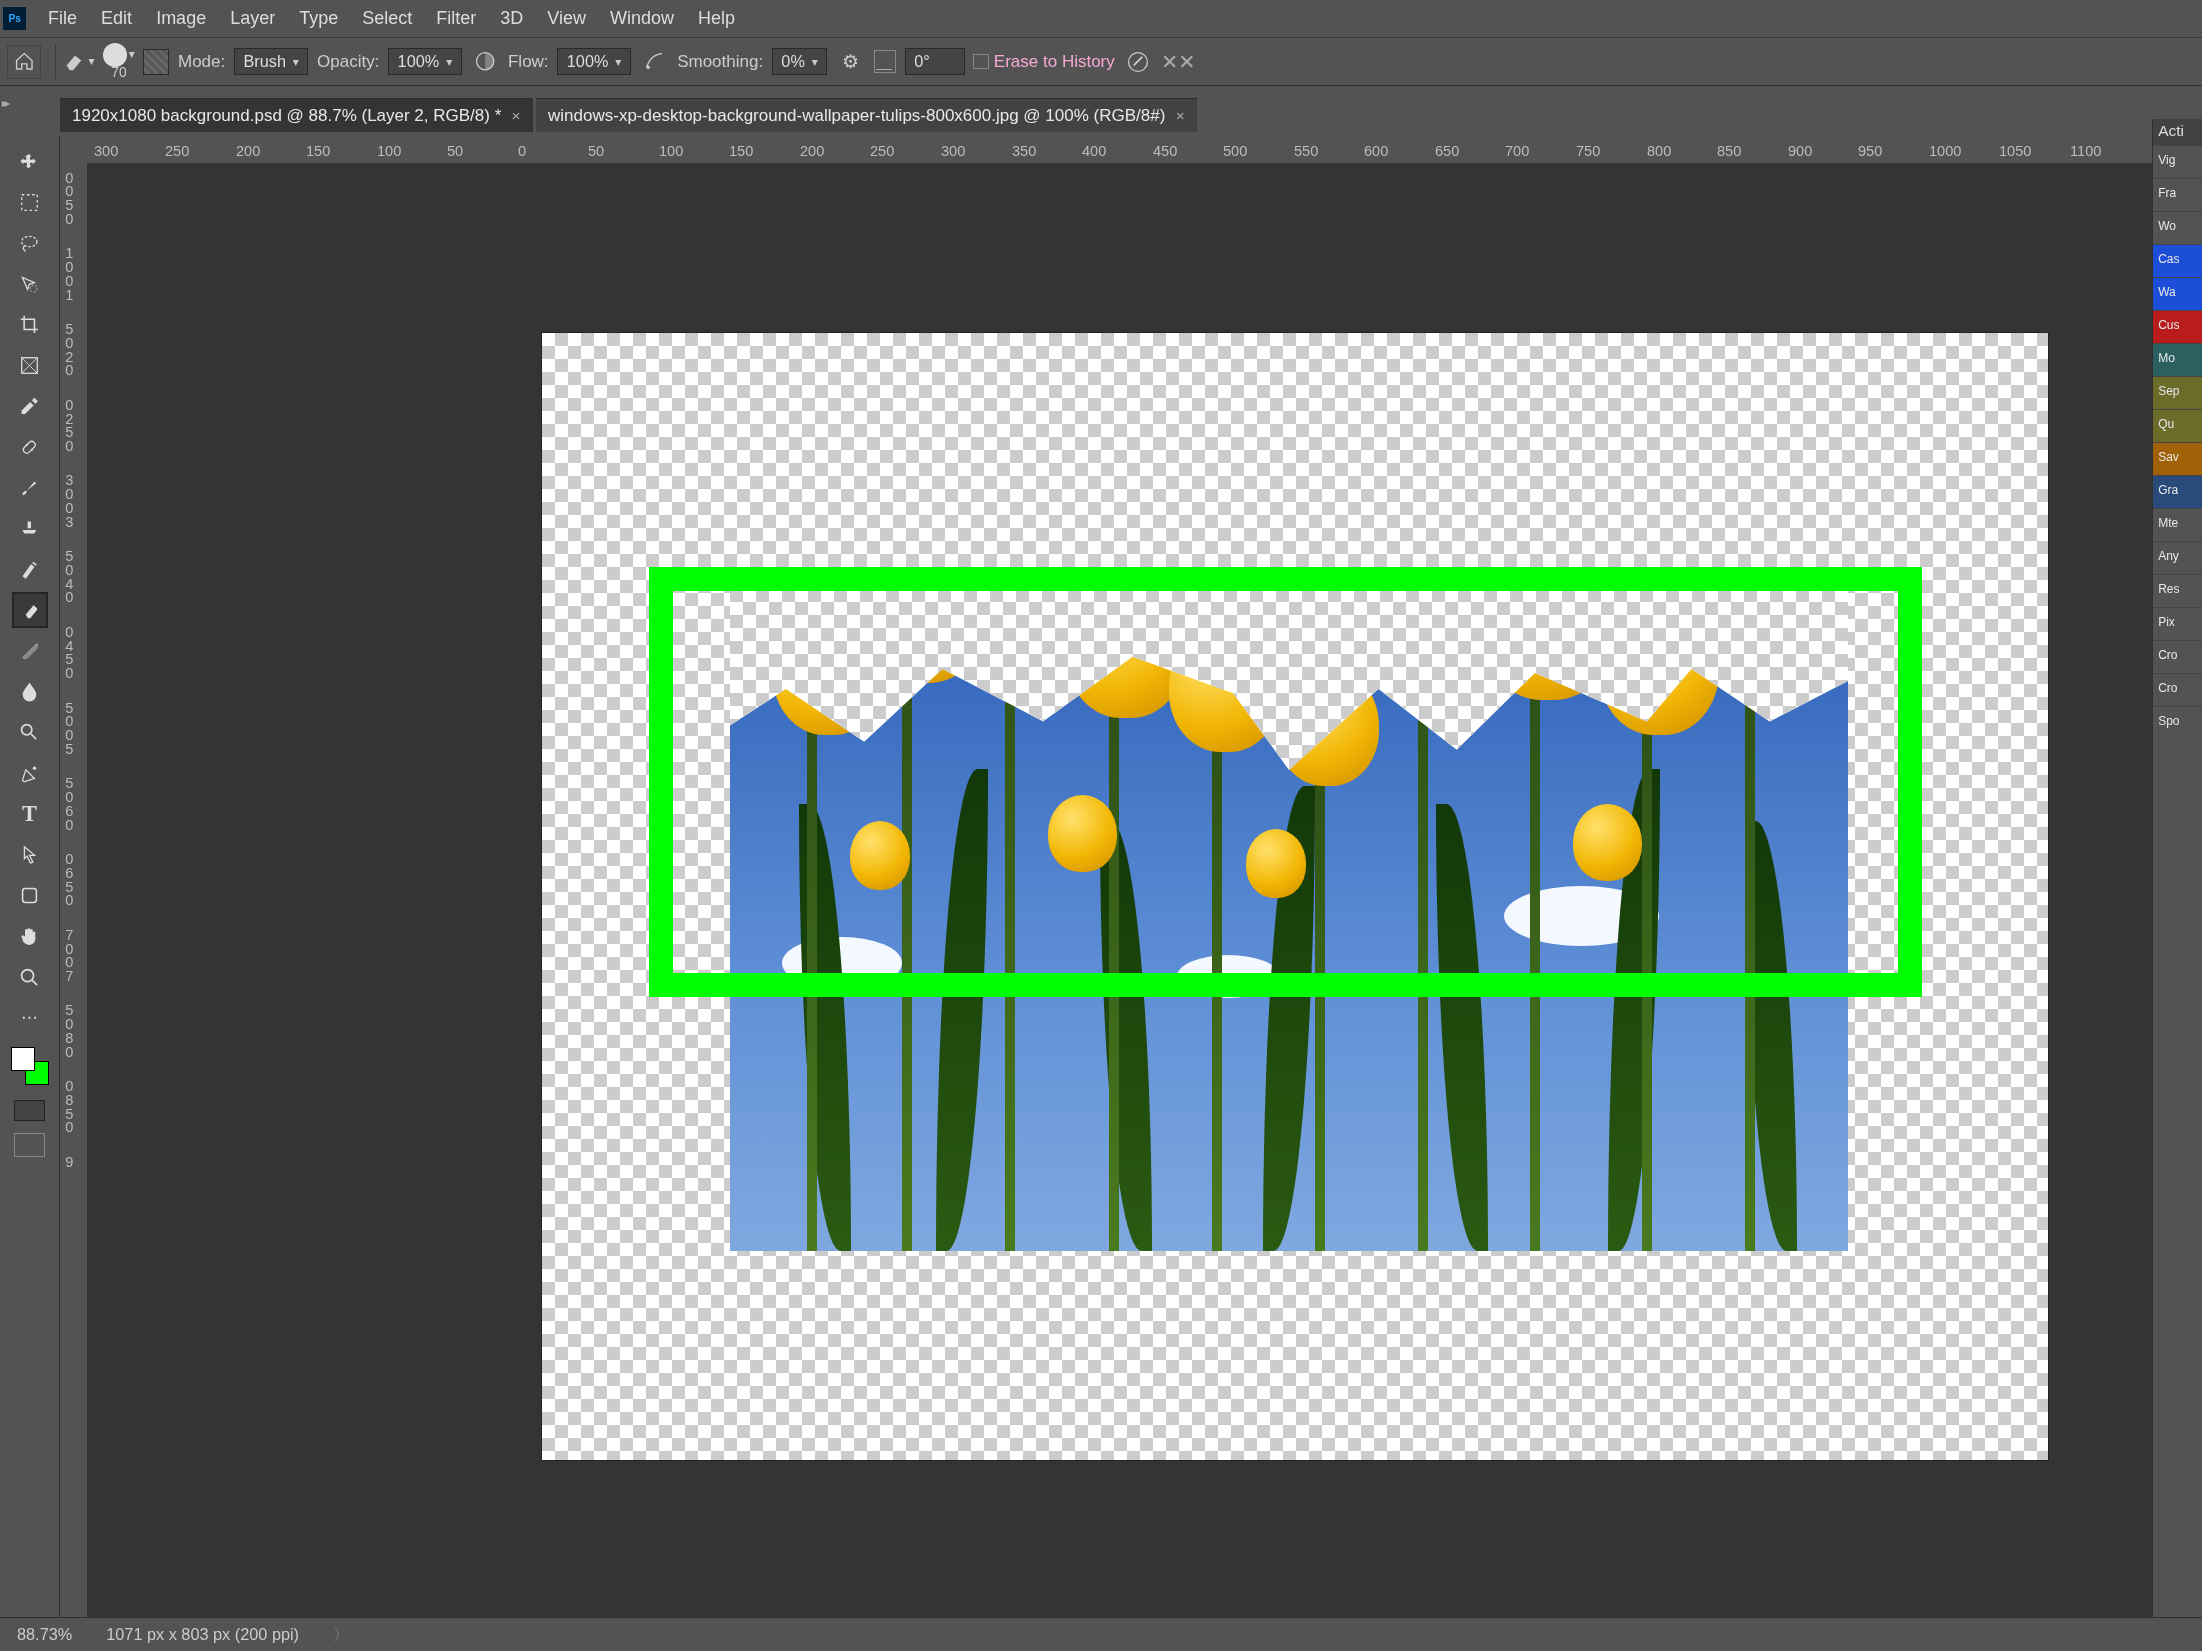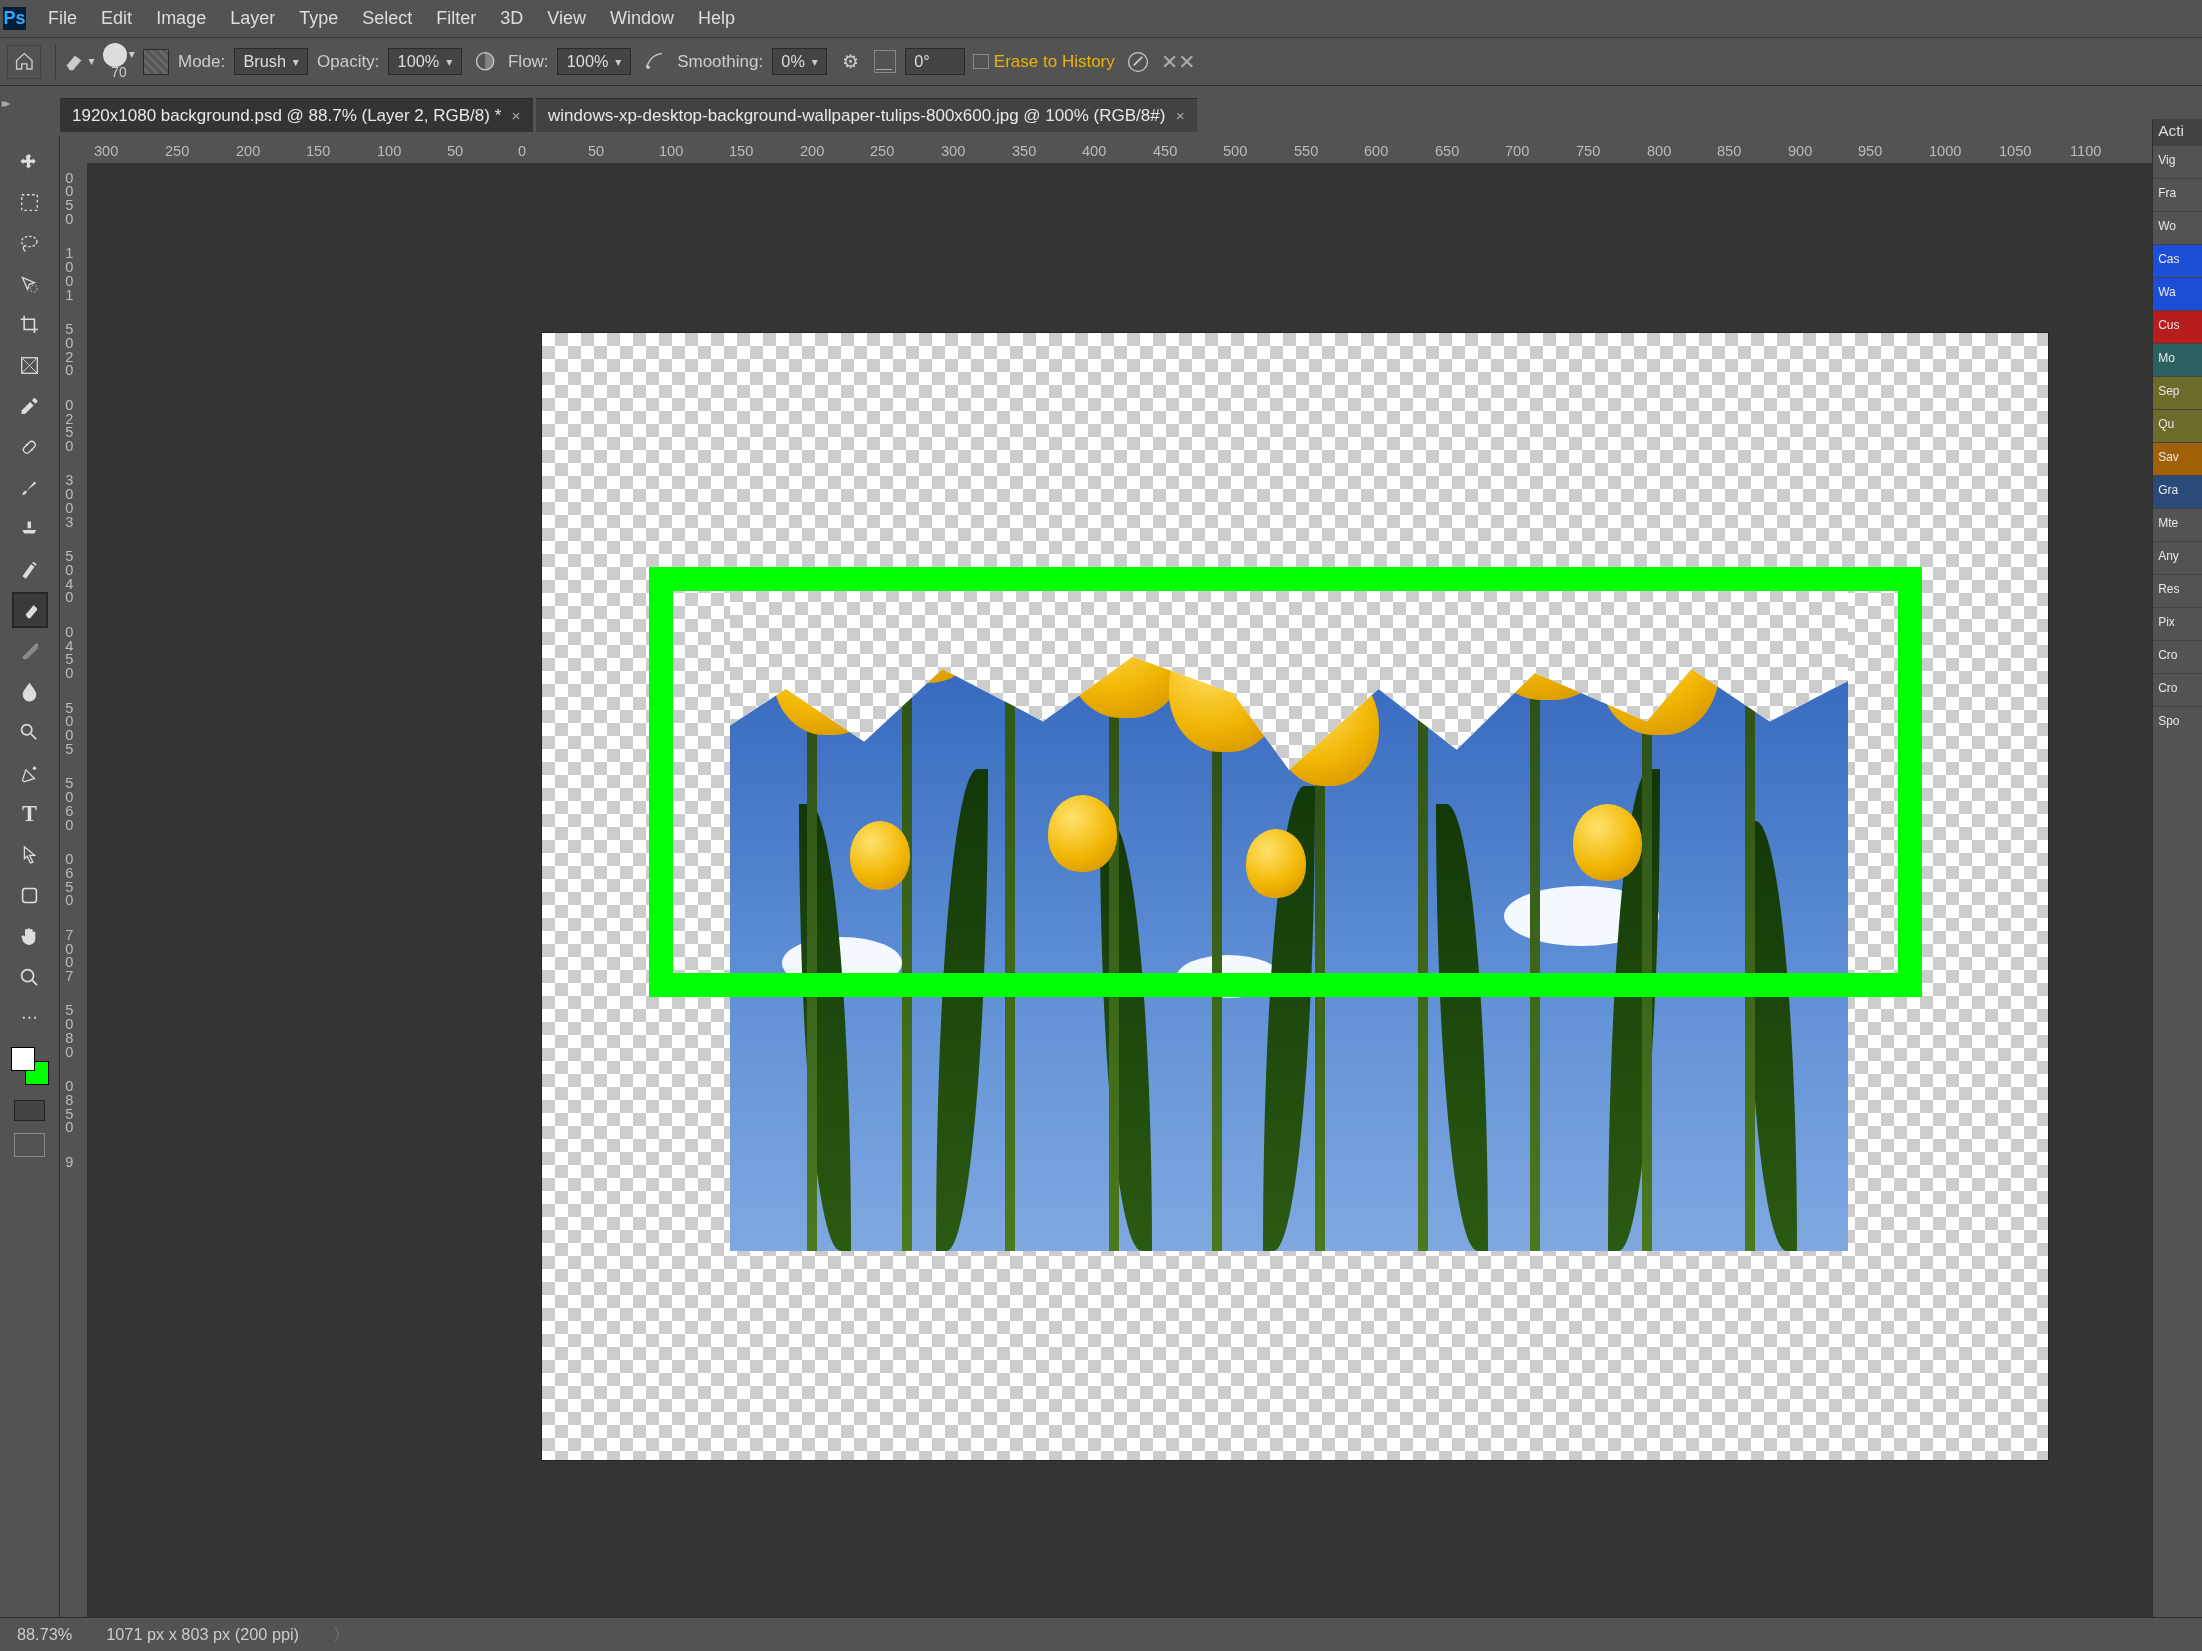--- a/index.html
+++ b/index.html
@@ -1,41 +1,41 @@
 <!DOCTYPE html>
 <html style="font-size:13.8px"><head>
 <meta charset="utf-8">
 <style>
 * { margin:0; padding:0; box-sizing:border-box; font-family: "Segoe UI", Tahoma, sans-serif; user-select:none; }
 html,body { width:2203px; height:1652px; background:#535353; overflow:hidden; color:#ccc; }
 
 
 .menubar { height:38px; background:#535353; display:flex; align-items:center; padding-left:3.4px; border-bottom:0.9px solid #383838;}
-.app-icon { width:22.4px; height:22.4px; background:#001e36; color:#31a8ff; font-weight:bold; font-size:18px; display:flex; align-items:center; justify-content:center; margin-right:10.3px;}
+.app-icon { width:22.4px; height:22.4px; background:#001e36; color:#31a8ff; font-weight:bold; font-size:10px; display:flex; align-items:center; justify-content:center; margin-right:10.3px;}
 .menubar .mi { padding:0 12px; font-size:18px; color:#ddd; cursor:default;}
 
 
 .optbar { height:48px; background:#535353; display:flex; align-items:center; padding:0 6.9px; border-bottom:0.9px solid #303030;}
 .optbar > * { margin-right:8.6px; }
 .home-btn { width:34px; height:34px; display:flex; align-items:center; justify-content:center; background:#535353; border:0.9px solid #444;}
 .divider { width:0.9px; height:34px; background:#3a3a3a; margin:0 5.2px;}
 .eraser-ico { display:flex; align-items:center; }
 .brush-chip { display:flex; flex-direction:column; align-items:center; color:#ccc; font-size:13.8px;}
 .brush-dot { width:24px; height:24px; border-radius:50%; background:#ddd; margin-bottom:-1.7px;}
 .caret { font-size:12px; color:#ccc; margin-left:1.7px;}
 .grid-swap { width:26px; height:26px; border:0.9px solid #2a2a2a; background:linear-gradient(45deg,#555 25%,#666 25%,#666 50%,#555 50%,#555 75%,#666 75%); background-size:8.6px 8.6px;}
 .lbl { font-size:17px; color:#ccc; }
 .sel { background:#444; border:0.9px solid #2a2a2a; padding:3.4px 8.6px; font-size:16.3px; color:#ddd; display:flex; align-items:center;}
 .sel .caret { margin-left:6.9px;}
 .ico-btn { width:29px; height:29px; display:flex; align-items:center; justify-content:center; color:#ccc; font-size:19px;}
 .gear{font-size:19px;}
 .angle-ico { width:22.4px;height:22.4px;border:0.9px solid #888;position:relative;}
 .angle-ico:after{content:'';position:absolute;bottom:1.7px;left:1.7px;width:15.5px;height:0.9px;background:#aaa;transform-origin:left;}
 .chk { width:15.5px;height:15.5px;border:0.9px solid #888;margin-right:5.2px;}
-.ehist{display:flex;align-items:center;font-size:17px;color:#eab308;}
+.ehist{display:flex;align-items:center;font-size:17px;color:#f9a8d4;}
 .butterfly{font-size:20.6px;color:#aaa;}
 
 
 .expand-tab { position:absolute; top:96px; left:1.7px; color:#aaa; font-size:12px; letter-spacing:-3.4px;}
 
 
 .doctabs { position:absolute; top:96px; left:60px; height:38px; display:flex; align-items:center;}
 .doctab { background:#424242; color:#e8e8e8; font-size:17px; padding:6.9px 12px; margin-right:3.4px; display:flex; align-items:center; border-top:0.9px solid #2a2a2a;}
 .doctab.active { background:#343434; }
 .doctab .x{ margin-left:10.3px; color:#aaa; font-size:15.5px;}

